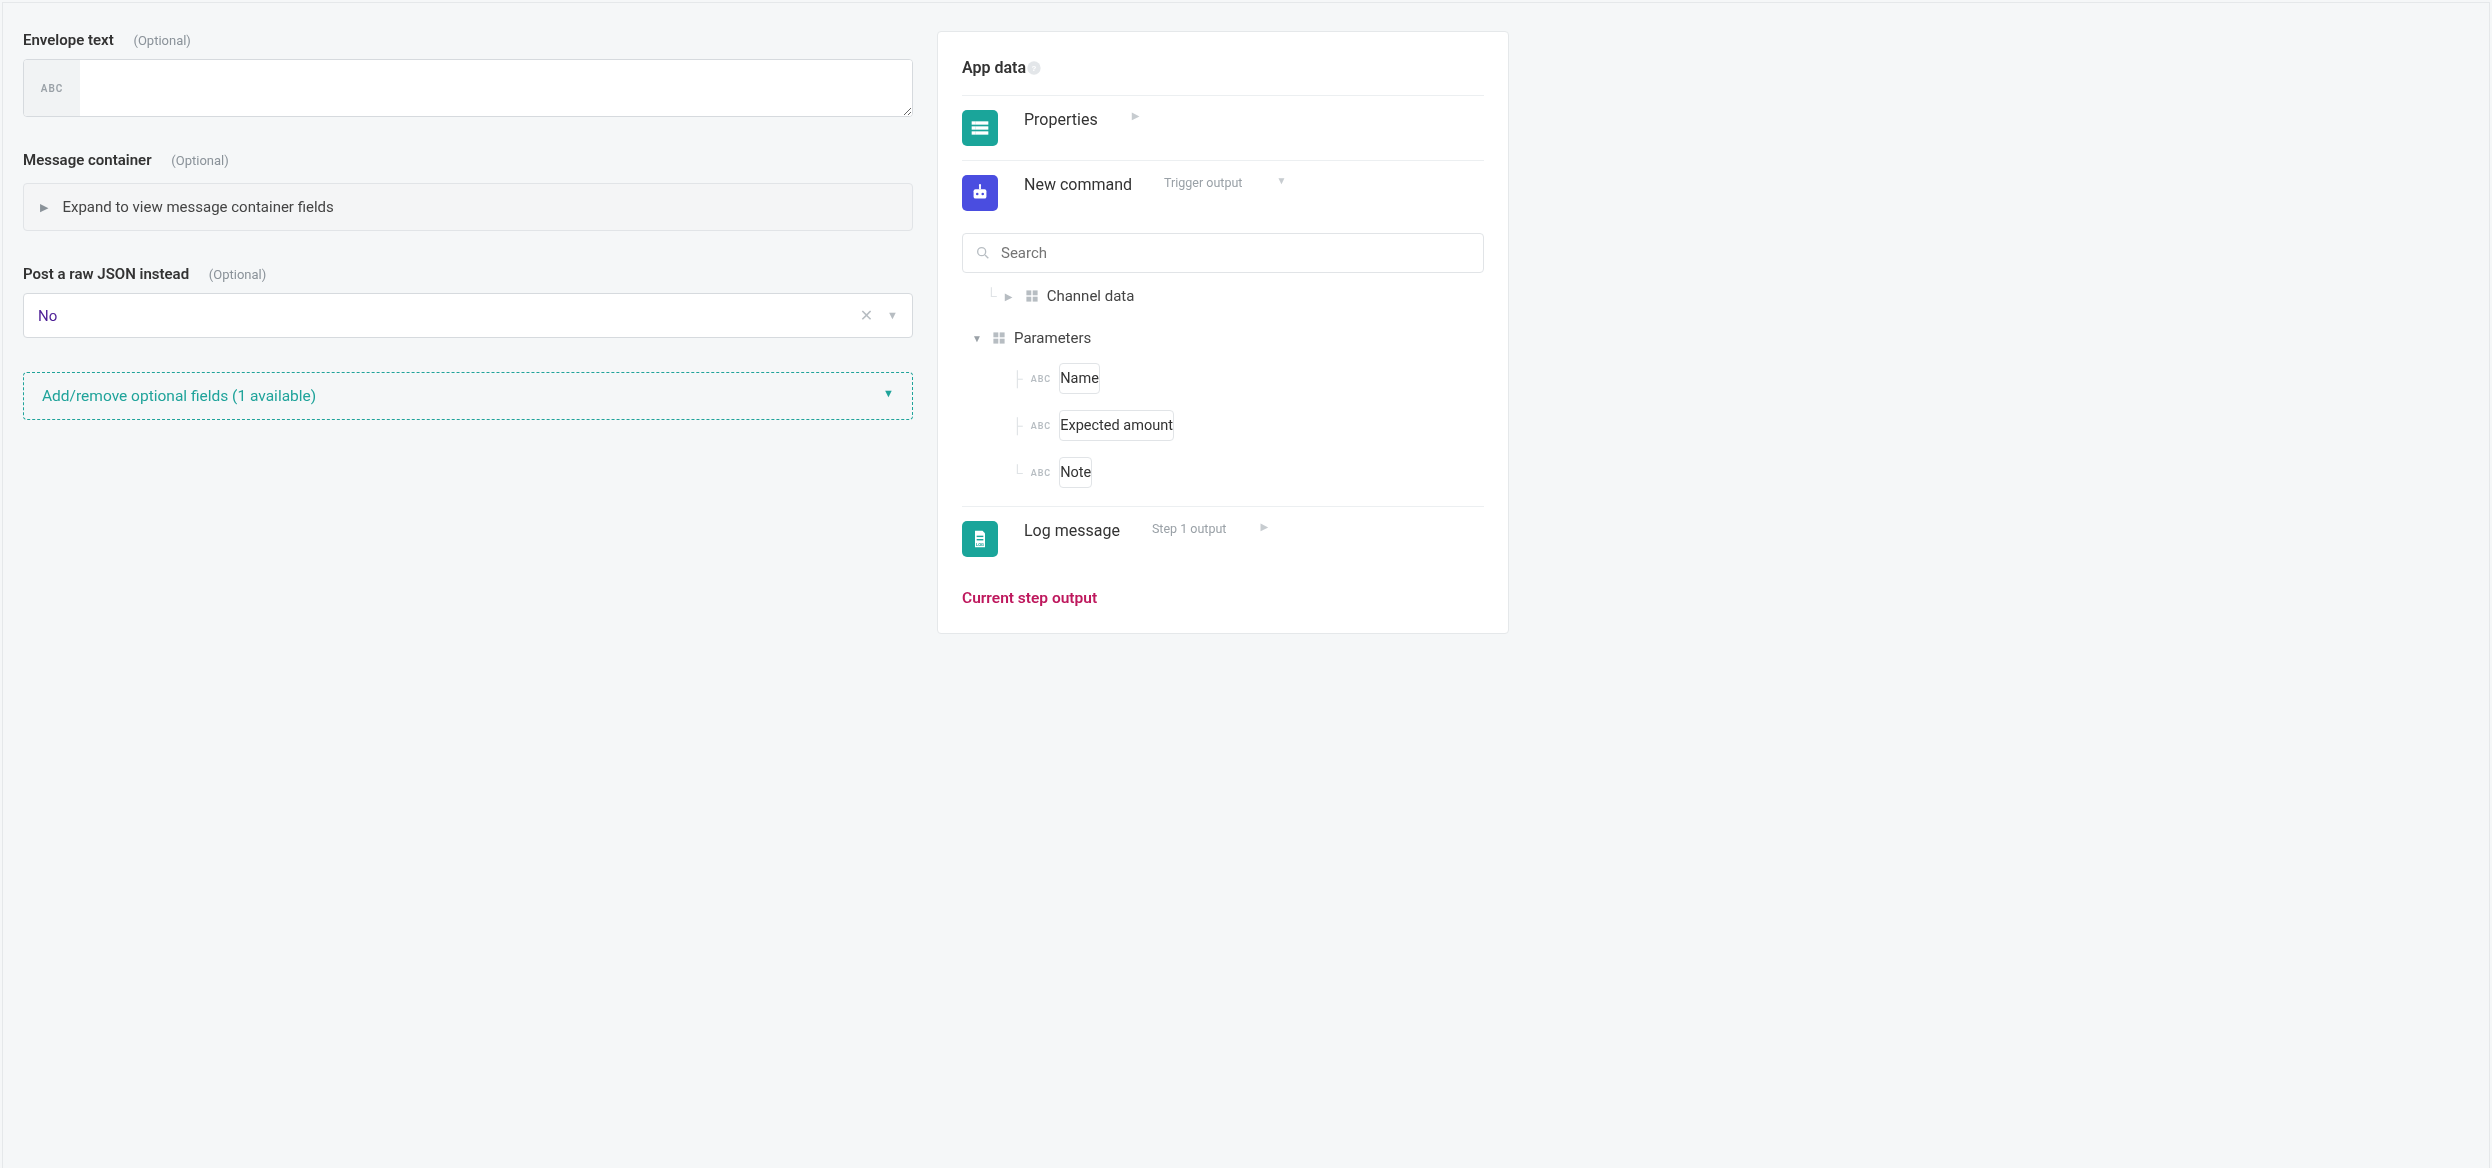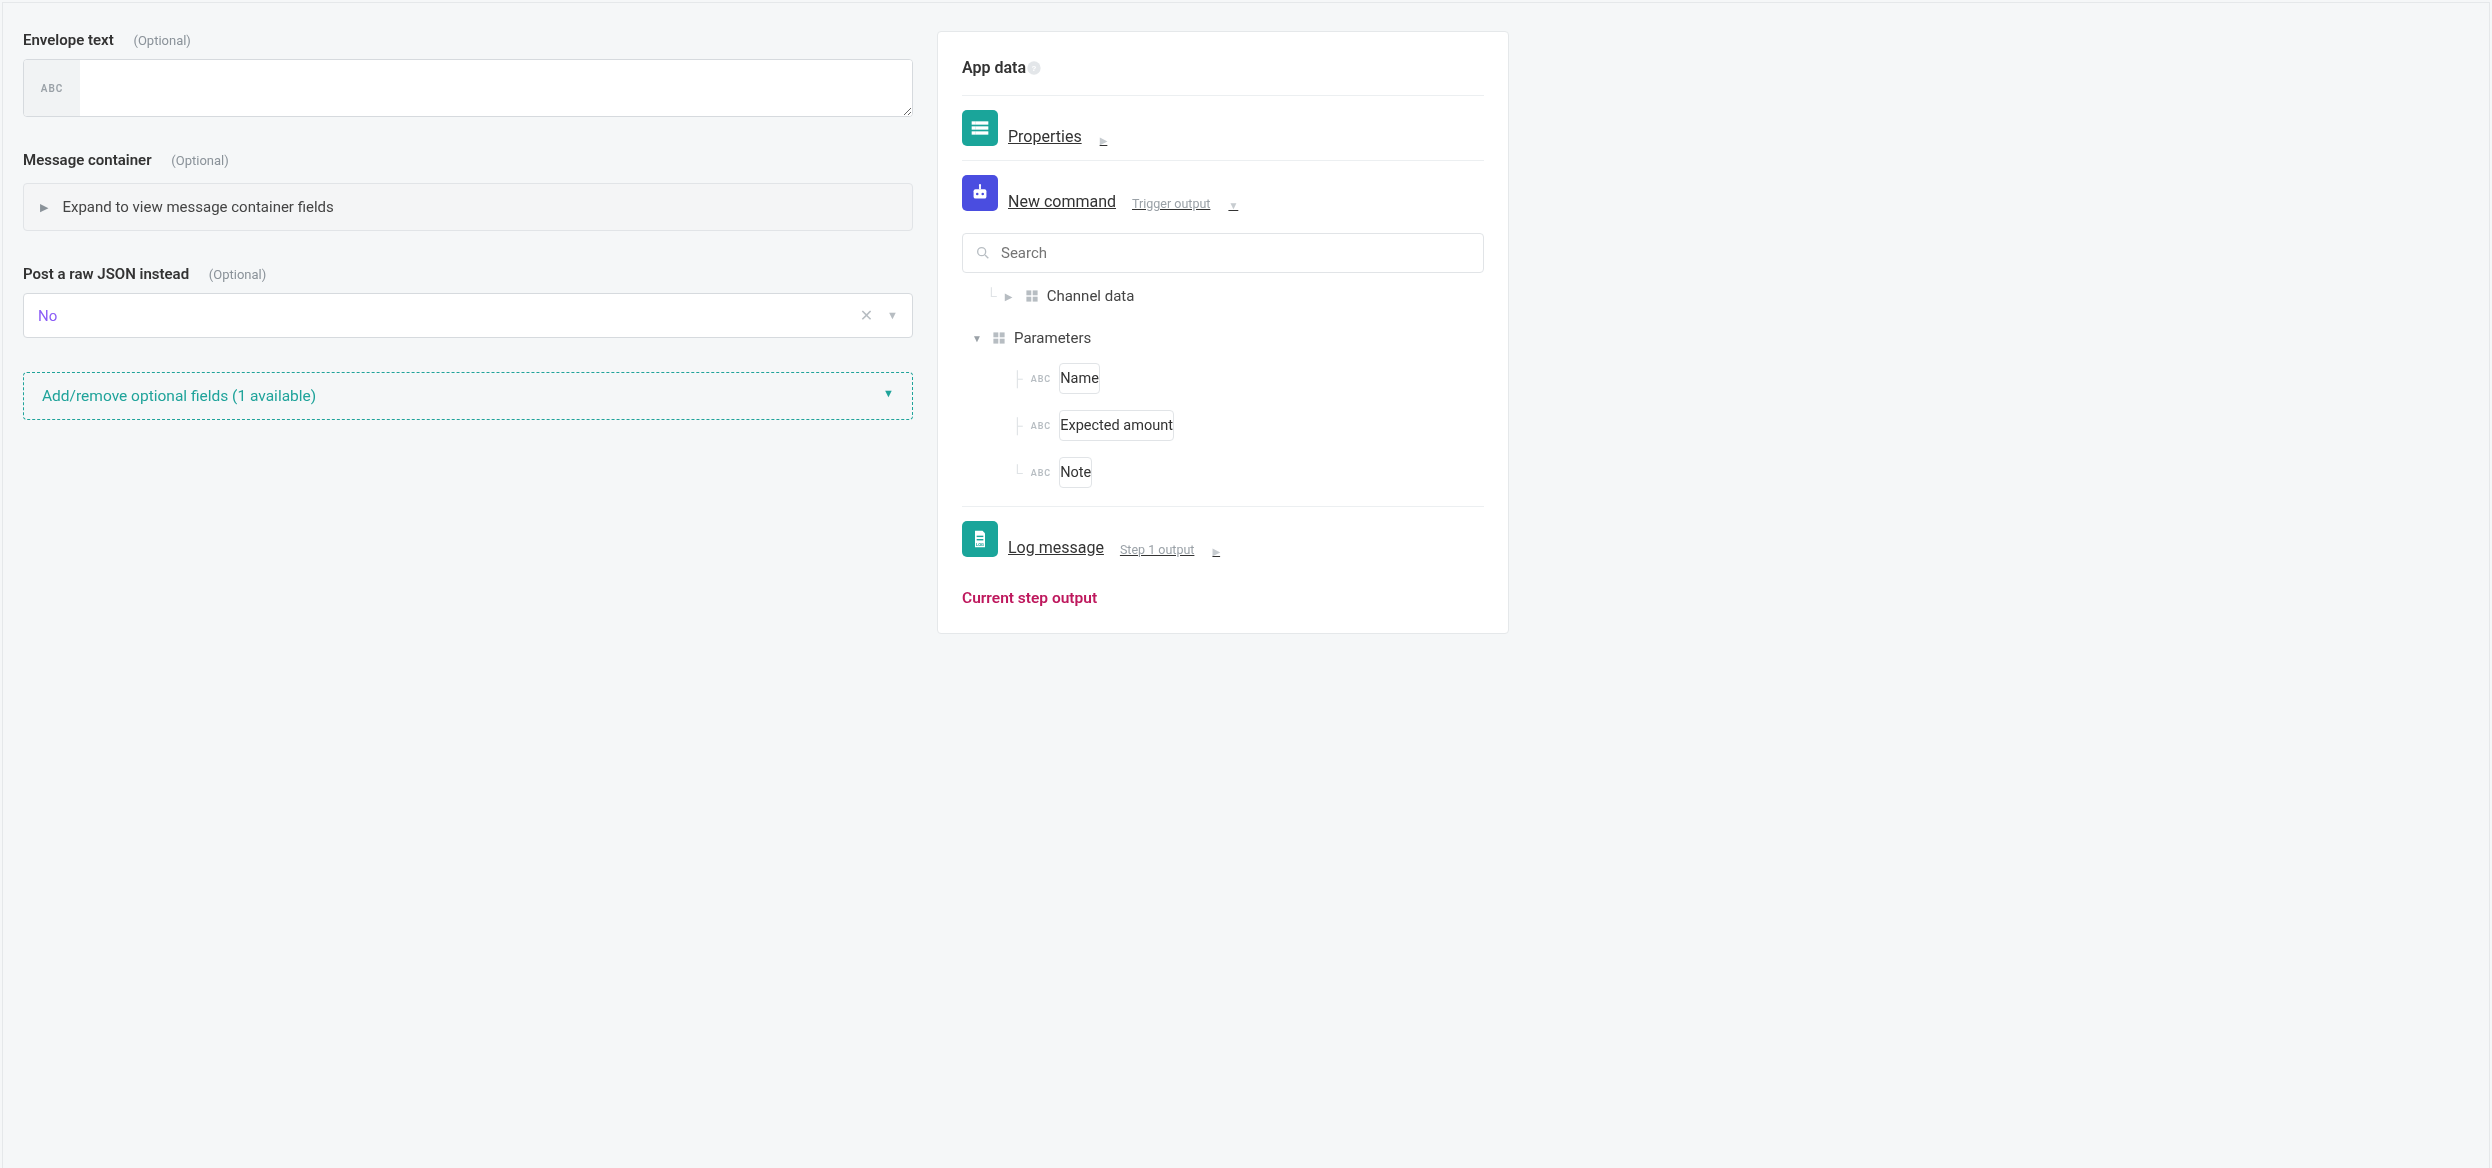--- a/index.html
+++ b/index.html
@@ -48,38 +48,38 @@
     border:1px solid #e1e4e7; background:#f4f5f6; border-radius:4px;
     padding:14px 16px; display:flex; align-items:center; gap:14px;
     color:#444; font-size:15px; cursor:pointer;
   }
   .caret-icon { color:#8a9299; font-size:11px; }
 
   .select-box {
     border:1px solid #d6dade; border-radius:4px; background:#fff;
     padding:12px 14px; display:flex; align-items:center; cursor:pointer;
   }
-  .select-box .value { flex:1; color:#8b5cf6; }
+  .select-box .value { flex:1; color:#4c1d95; }
   .select-box .clear { color:#b7bdc2; font-size:16px; margin-right:14px; }
   .select-box .chev  { color:#b7bdc2; font-size:11px; }
 
   .optional-fields {
     border:1.5px dashed #1fa39a; border-radius:4px;
     padding:14px 18px; color:#1fa39a; font-size:15.5px;
     display:flex; align-items:flex-start; justify-content:space-between; cursor:pointer;
     margin-top:8px;
     gap:14px;
   }
   .optional-fields .chev { color:#1fa39a; font-size:11px; }
 
   
   .side-title { font-size:16px; font-weight:600; color:#333; display:flex; align-items:center; margin-bottom:18px;}
   .side-title .help { color:#c7ccd0; font-size:15px; }
 
-  .app-row { display:flex; align-items:flex-end; gap:10px; padding:14px 0; border-top:1px solid #eceff1; cursor:pointer;text-decoration:underline;}
+  .app-row { display:flex; align-items:flex-start; gap:26px; padding:14px 0; border-top:1px solid #eceff1; cursor:pointer;}
   .app-row:first-of-type { border-top:none; }
   .app-icon {
     width:36px; height:36px; border-radius:5px; display:flex; align-items:center; justify-content:center;
   }
   .icon-teal { background:#1aa59a; color:#fff; }
   .icon-indigo { background:#4a4de0; color:#fff; }
   .app-row .name { font-size:16px; color:#333; }
   .subtle { font-size:12.5px; color:#9aa1a7; margin-left:6px;}
   .mini-chev { color:#c7ccd0; font-size:10px; margin-left:8px;}
 

